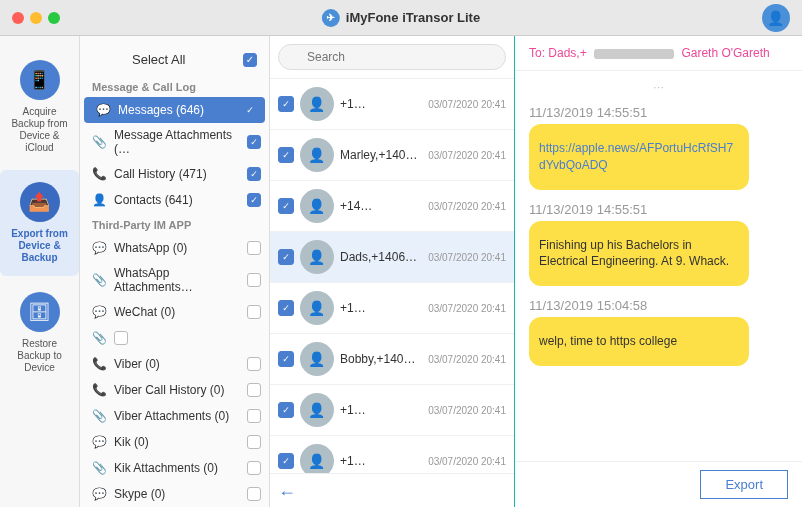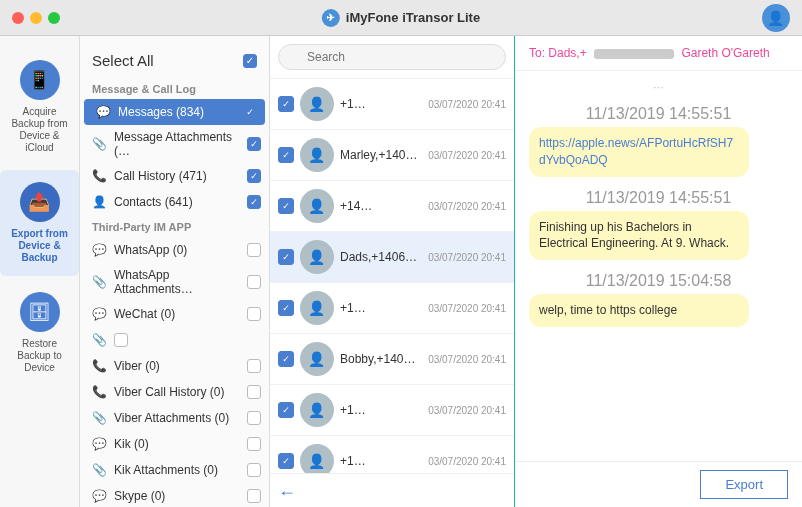--- a/index.html
+++ b/index.html
@@ -116,23 +116,24 @@
       overflow-y: auto;
       padding: 8px 0;
     }
     .select-all-row {
       display: flex;
       align-items: center;
       justify-content: space-between;
       padding: 8px 12px 8px 12px;
     }
     .select-all-label {
-      font-size: 15px;
+      font-size: 13px;
       font-weight: 500;
       color: #333;
+      margin-left: 40px;
     }
     .section-header {
       font-size: 11px;
       font-weight: 600;
       color: #888;
       padding: 6px 12px 4px 12px;
       text-transform: none;
     }
     .nav-item {
       display: flex;
@@ -321,28 +322,27 @@
       display: flex;
       flex-direction: column;
       gap: 12px;
     }
     .msg-group {
       display: flex;
       flex-direction: column;
       gap: 4px;
     }
     .msg-timestamp {
-      font-size: 16px;
+      font-size: 13px;
       color: #999;
-      text-align: center;
     }
     .msg-bubble {
-      background: #fef9c3;
+      background: #fde047;
       border-radius: 12px;
-      padding: 8px 10px;
+      padding: 16px 10px;
       font-size: 12px;
       color: #333;
       max-width: 85%;
       line-height: 1.4;
     }
     .msg-bubble a {
       color: #4a7ecf;
       word-break: break-all;
     }
     .msg-footer {
@@ -401,21 +401,21 @@
 
   <div class="nav-panel">
     <div class="select-all-row">
       <span class="select-all-label">Select All</span>
       <div class="nav-checkbox big-checked">✓</div>
     </div>
 
     <div class="section-header">Message &amp; Call Log</div>
     <div class="nav-item active">
       <div class="nav-item-icon">💬</div>
-      <span class="nav-item-label">Messages (834)</span>
+      <span class="nav-item-label">Messages (646)</span>
       <div class="nav-checkbox checked">✓</div>
     </div>
     <div class="nav-item">
       <div class="nav-item-icon">📎</div>
       <span class="nav-item-label">Message Attachments (…</span>
       <div class="nav-checkbox checked">✓</div>
     </div>
     <div class="nav-item">
       <div class="nav-item-icon">📞</div>
       <span class="nav-item-label">Call History (471)</span>

